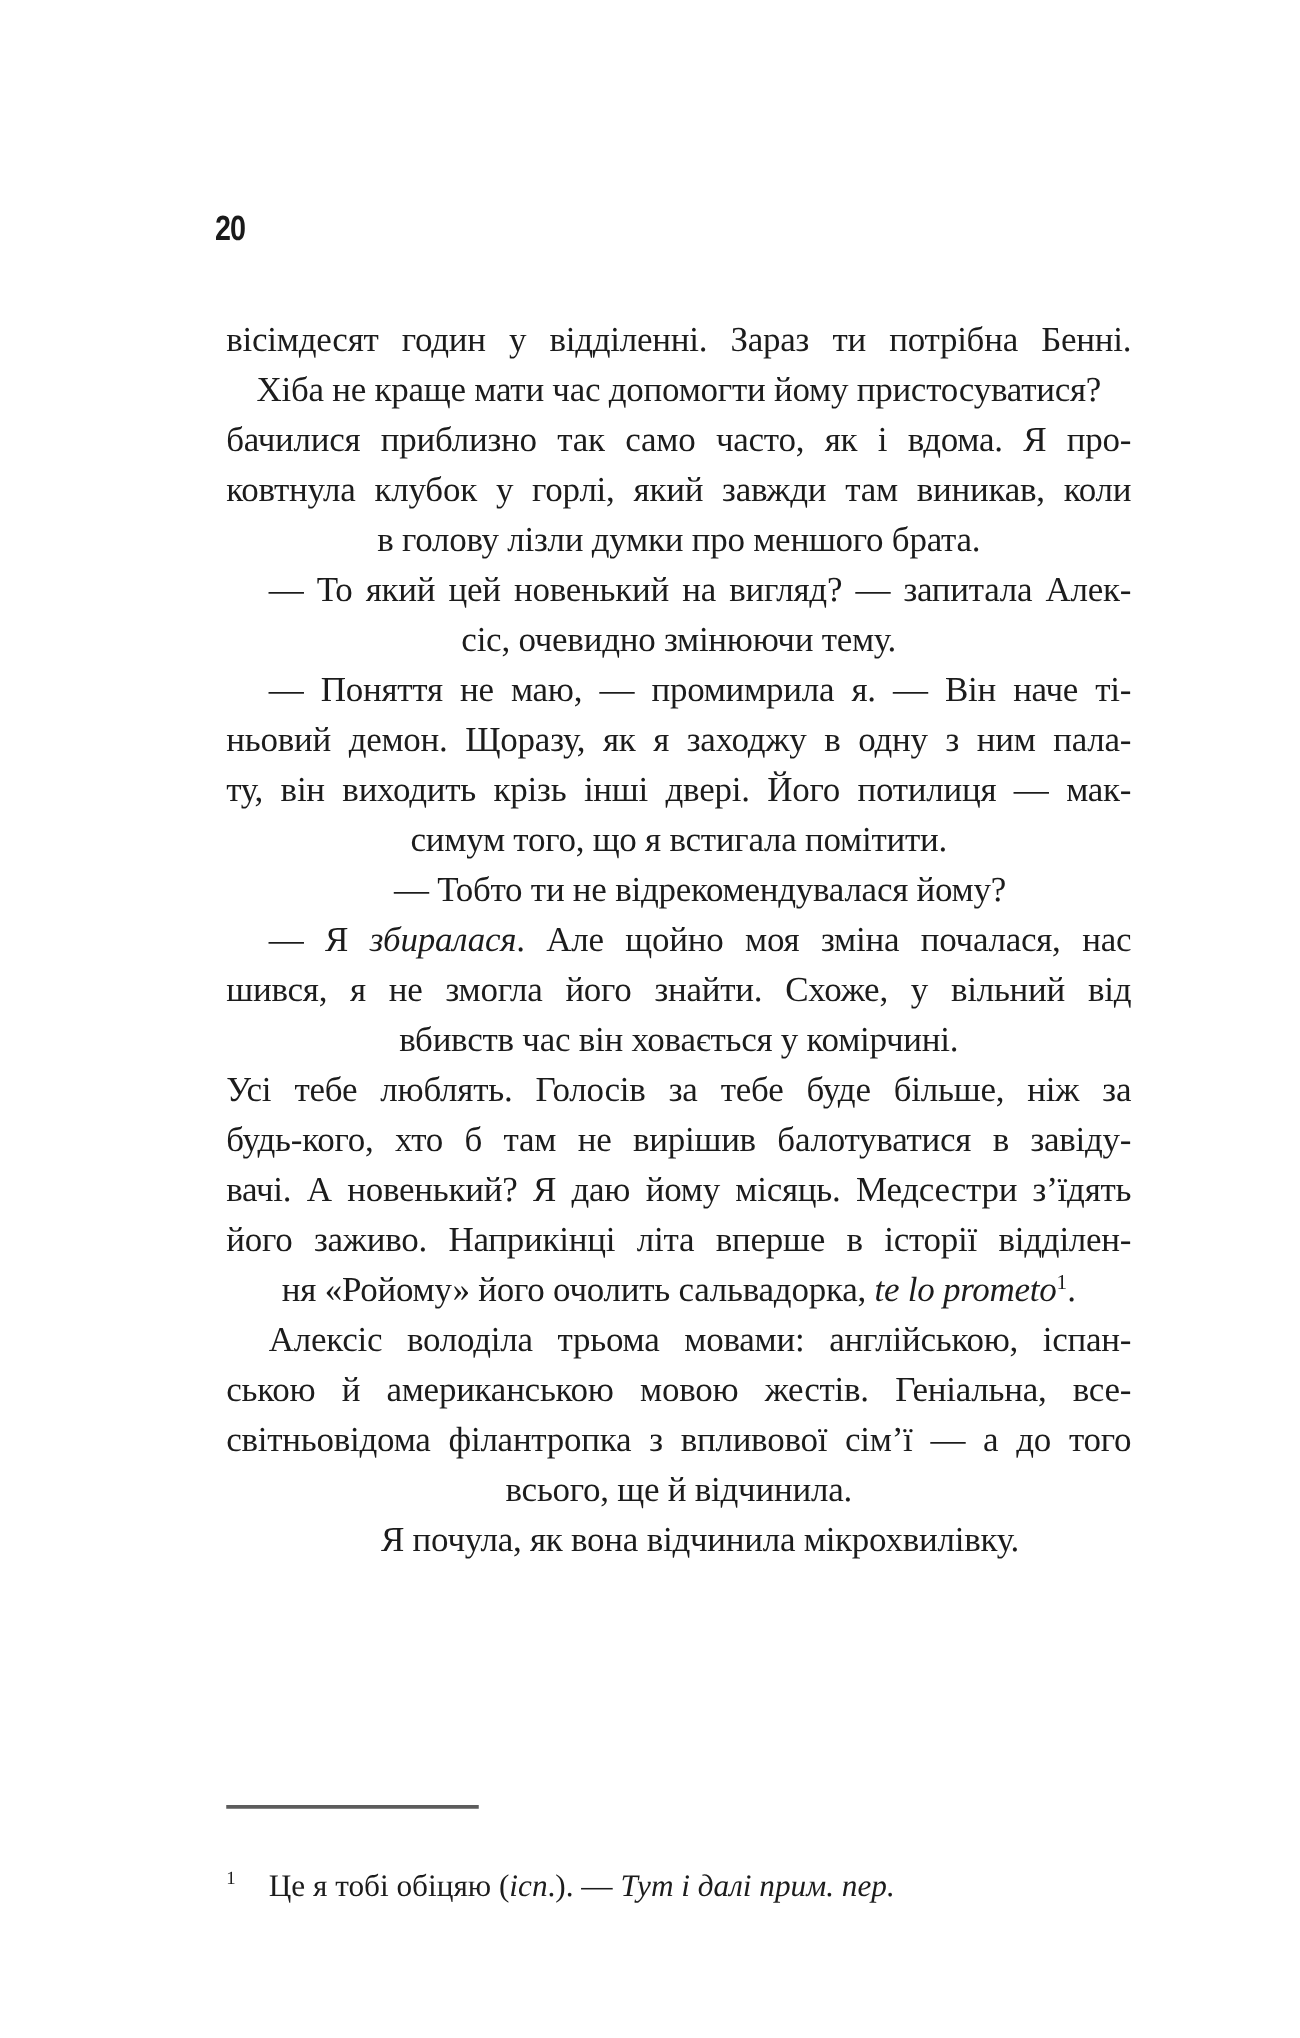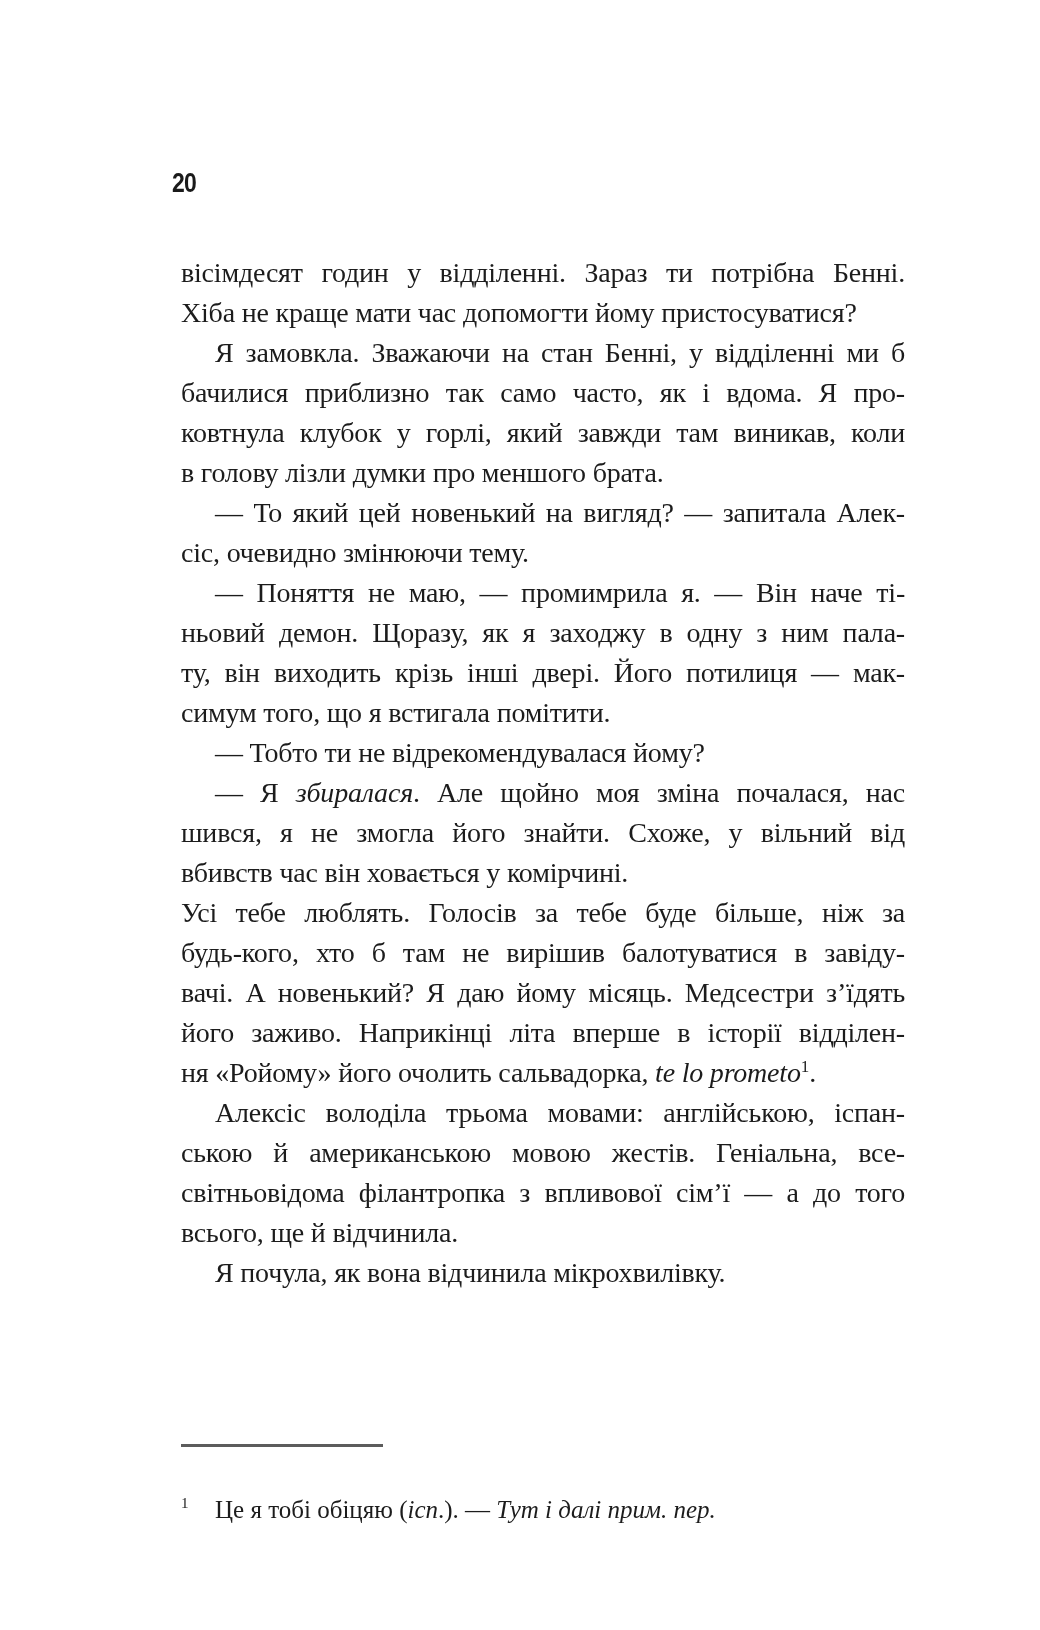--- a/index.html
+++ b/index.html
@@ -32,20 +32,21 @@
     top: 215px;
     width: 724px;
   }
   .line {
     height: 40px;
     line-height: 40px;
     font-size: 28px;
     letter-spacing: -0.2px;
     overflow: hidden;
     white-space: normal;
+    text-align: center;
   }
   .line.just {
     text-align: justify;
     text-align-last: justify;
   }
   .line.ind { text-indent: 34px; }
   .line em, .footnote em { font-style: italic; }
   .sup {
     font-size: 17px;
     vertical-align: 10px;
@@ -77,21 +78,20 @@
   }
 </style>
 </head>
 <body>
 
 <div class="page">
   <div class="page-number">20</div>
   <div class="body-text">
       <div class="line just"><span>вісімдесят годин у відділенні. Зараз ти потрібна Бенні.</span></div>
       <div class="line"><span>Хіба не краще мати час допомогти йому пристосуватися?</span></div>
-      <div class="line just ind"><span>Я замовкла. Зважаючи на стан Бенні, у відділенні ми б</span></div>
       <div class="line just"><span>бачилися приблизно так само часто, як і вдома. Я про-</span></div>
       <div class="line just"><span>ковтнула клубок у горлі, який завжди там виникав, коли</span></div>
       <div class="line"><span>в голову лізли думки про меншого брата.</span></div>
       <div class="line just ind"><span>— То який цей новенький на вигляд? — запитала Алек-</span></div>
       <div class="line"><span>сіс, очевидно змінюючи тему.</span></div>
       <div class="line just ind"><span>— Поняття не маю, — промимрила я. — Він наче ті-</span></div>
       <div class="line just"><span>ньовий демон. Щоразу, як я заходжу в одну з ним пала-</span></div>
       <div class="line just"><span>ту, він виходить крізь інші двері. Його потилиця — мак-</span></div>
       <div class="line"><span>симум того, що я встигала помітити.</span></div>
       <div class="line ind"><span>— Тобто ти не відрекомендувалася йому?</span></div>

